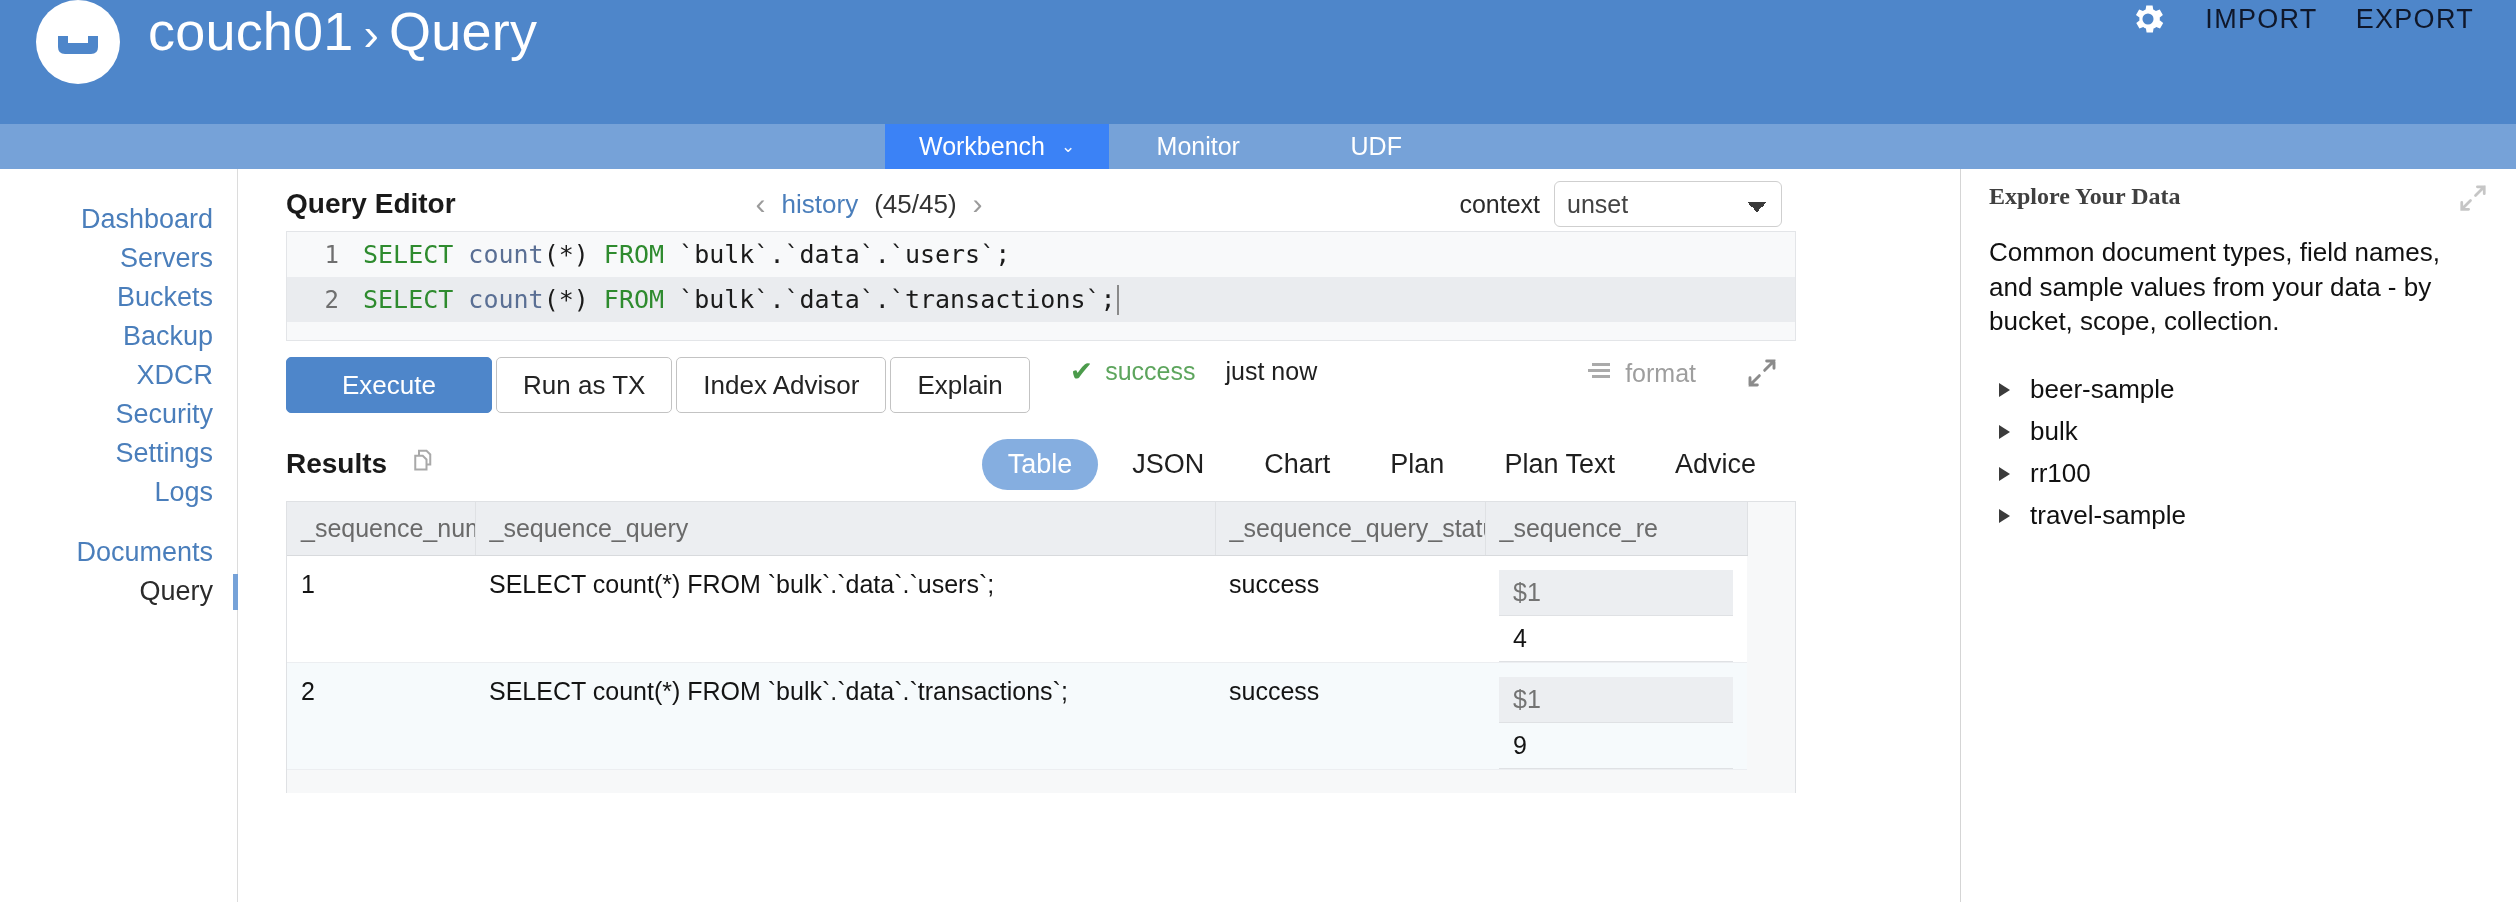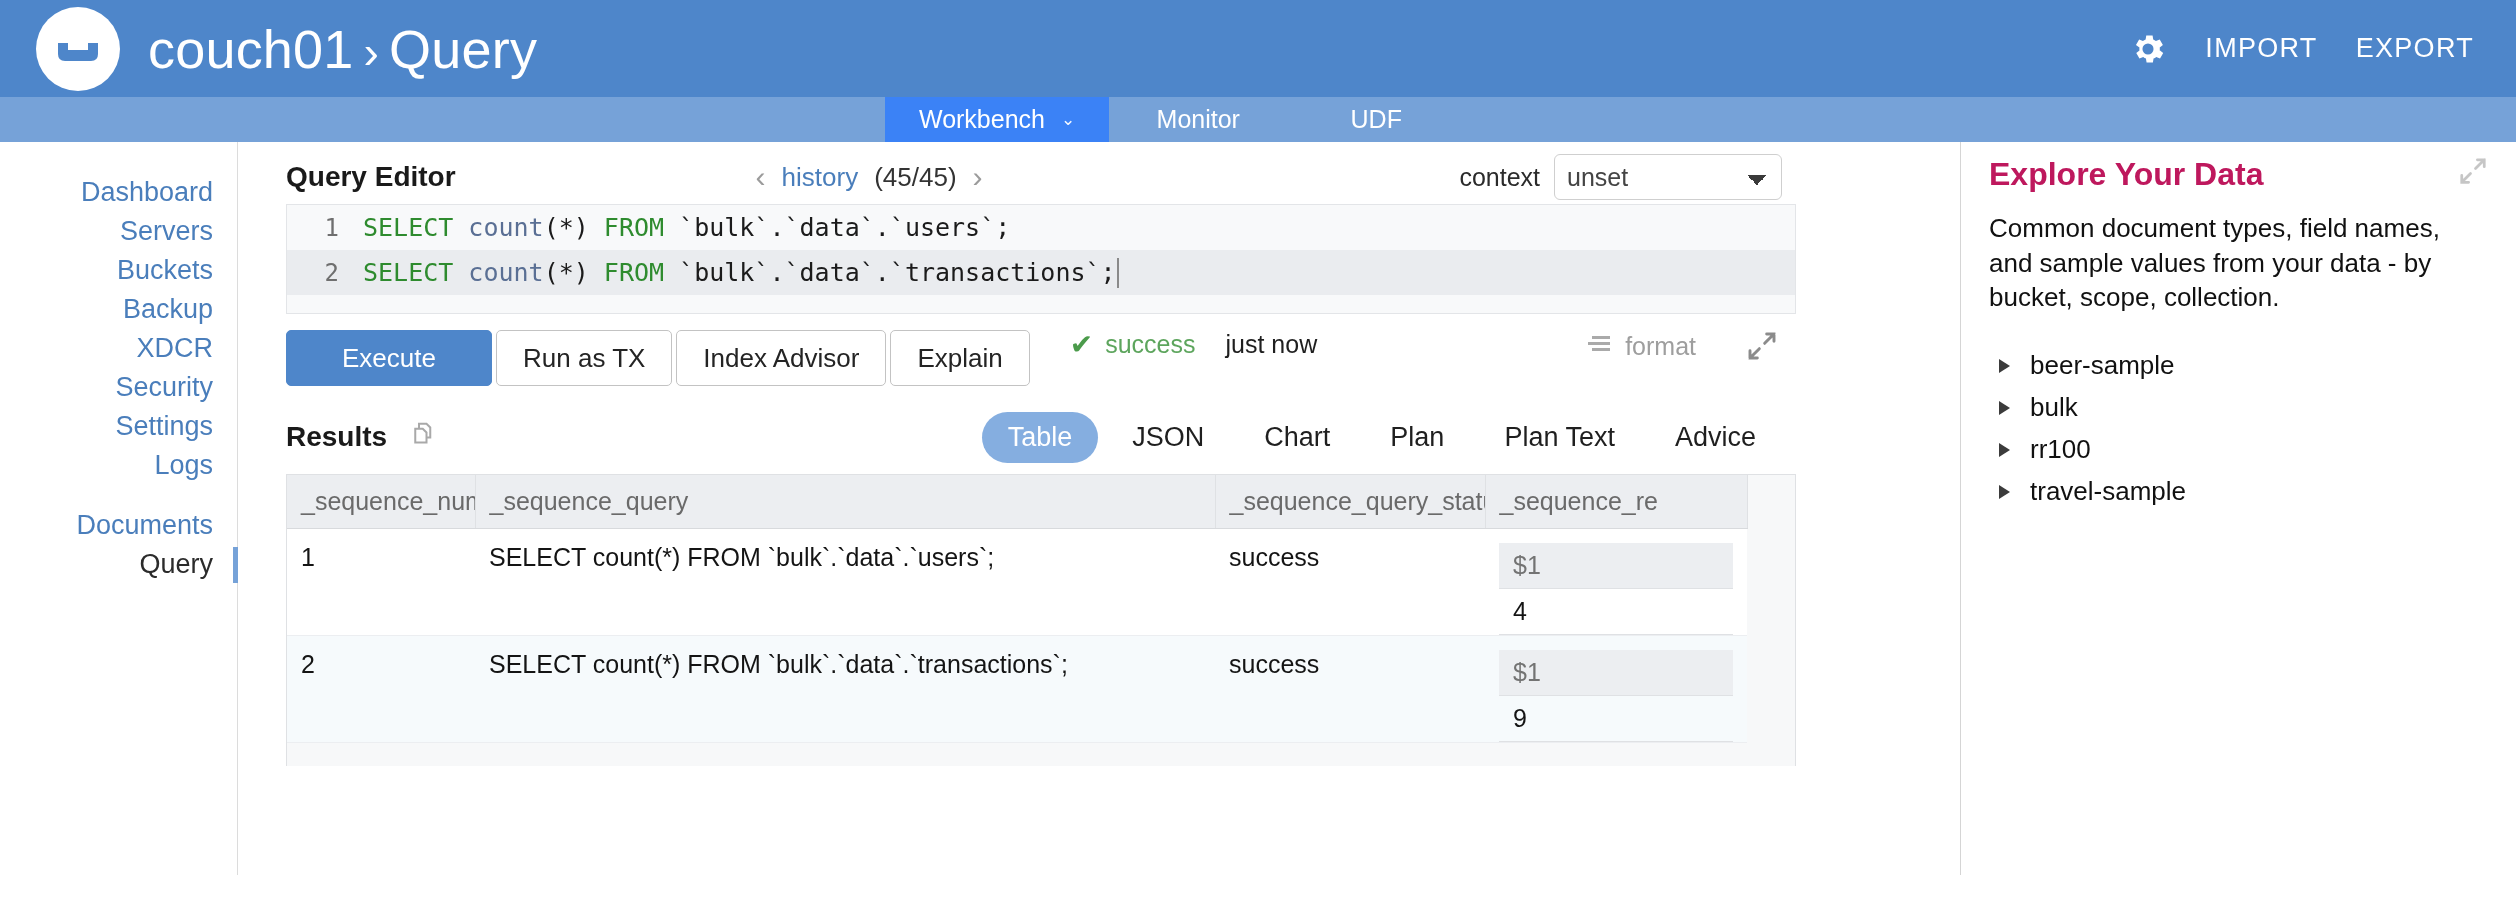--- a/index.html
+++ b/index.html
@@ -5,24 +5,24 @@
   * { box-sizing: border-box; margin: 0; padding: 0; }
   html, body {
     width: 2516px; height: 902px;
     background: #ffffff;
     font-family: "Liberation Sans", sans-serif;
     overflow: hidden;
   }
 
   
   .header {
-    height: 97px;
+    height: 124px;
     background: #4e86ca;
     display: flex;
-    align-items: center;
+    align-items: flex-start;
     padding: 0 32px 0 36px;
     position: relative;
   }
   .logo {
     width: 84px; height: 84px;
     border-radius: 50%;
     background: #ffffff;
     display: flex; align-items: center; justify-content: center;
     flex: 0 0 auto;
   }
@@ -36,21 +36,21 @@
     white-space: nowrap;
   }
   .brand-title .sep { margin: 0 10px; font-size: 46px; }
   .header-right {
     margin-left: auto;
     display: flex; align-items: center; gap: 38px;
     padding-right: 10px;
   }
   .gear-icon { width: 38px; height: 38px; display: block; }
   .header-link {
-    color: #ffffff;
+    color: #0f172a;
     font-size: 27px;
     letter-spacing: 1.3px;
     font-weight: 400;
     cursor: pointer;
     white-space: nowrap;
   }
 
   
   .tabbar {
     height: 45px;
@@ -301,21 +301,21 @@
 
   
   .rightpanel {
     width: 556px;
     flex: 0 0 556px;
     border-left: 1px solid #d5d5d5;
     padding: 14px 28px 0 28px;
     position: relative;
   }
   .rp-head { display: flex; align-items: flex-start; }
-  .rp-title { font-size: 32px; font-weight: 700; color: #be185d; }
+  .rp-title { font-size: 24px; font-weight: 700; color: #404040; font-family: Liberation Serif, serif; }
   .rp-expand { margin-left: auto; cursor: pointer; display: block; }
   .rp-desc {
     margin-top: 18px;
     font-size: 26px;
     line-height: 1.33;
     color: #111111;
   }
   .tree { margin-top: 30px; }
   .tree-item {
     display: flex; align-items: center; gap: 20px;

